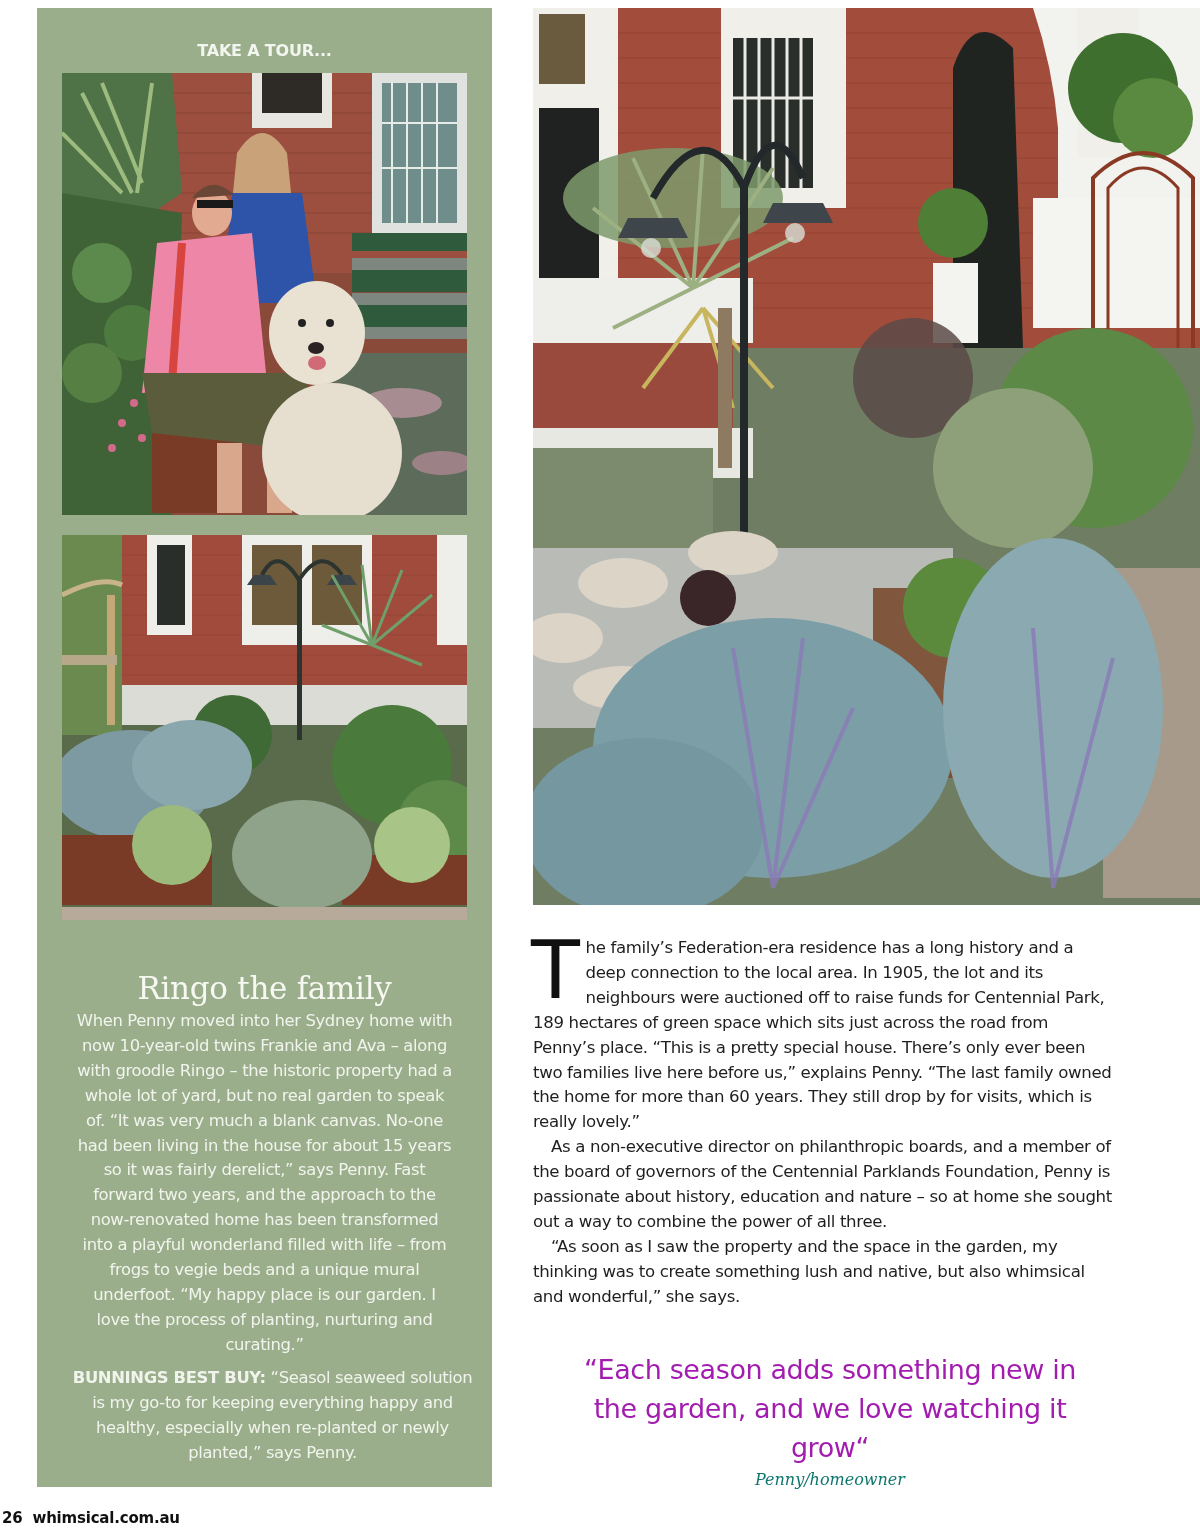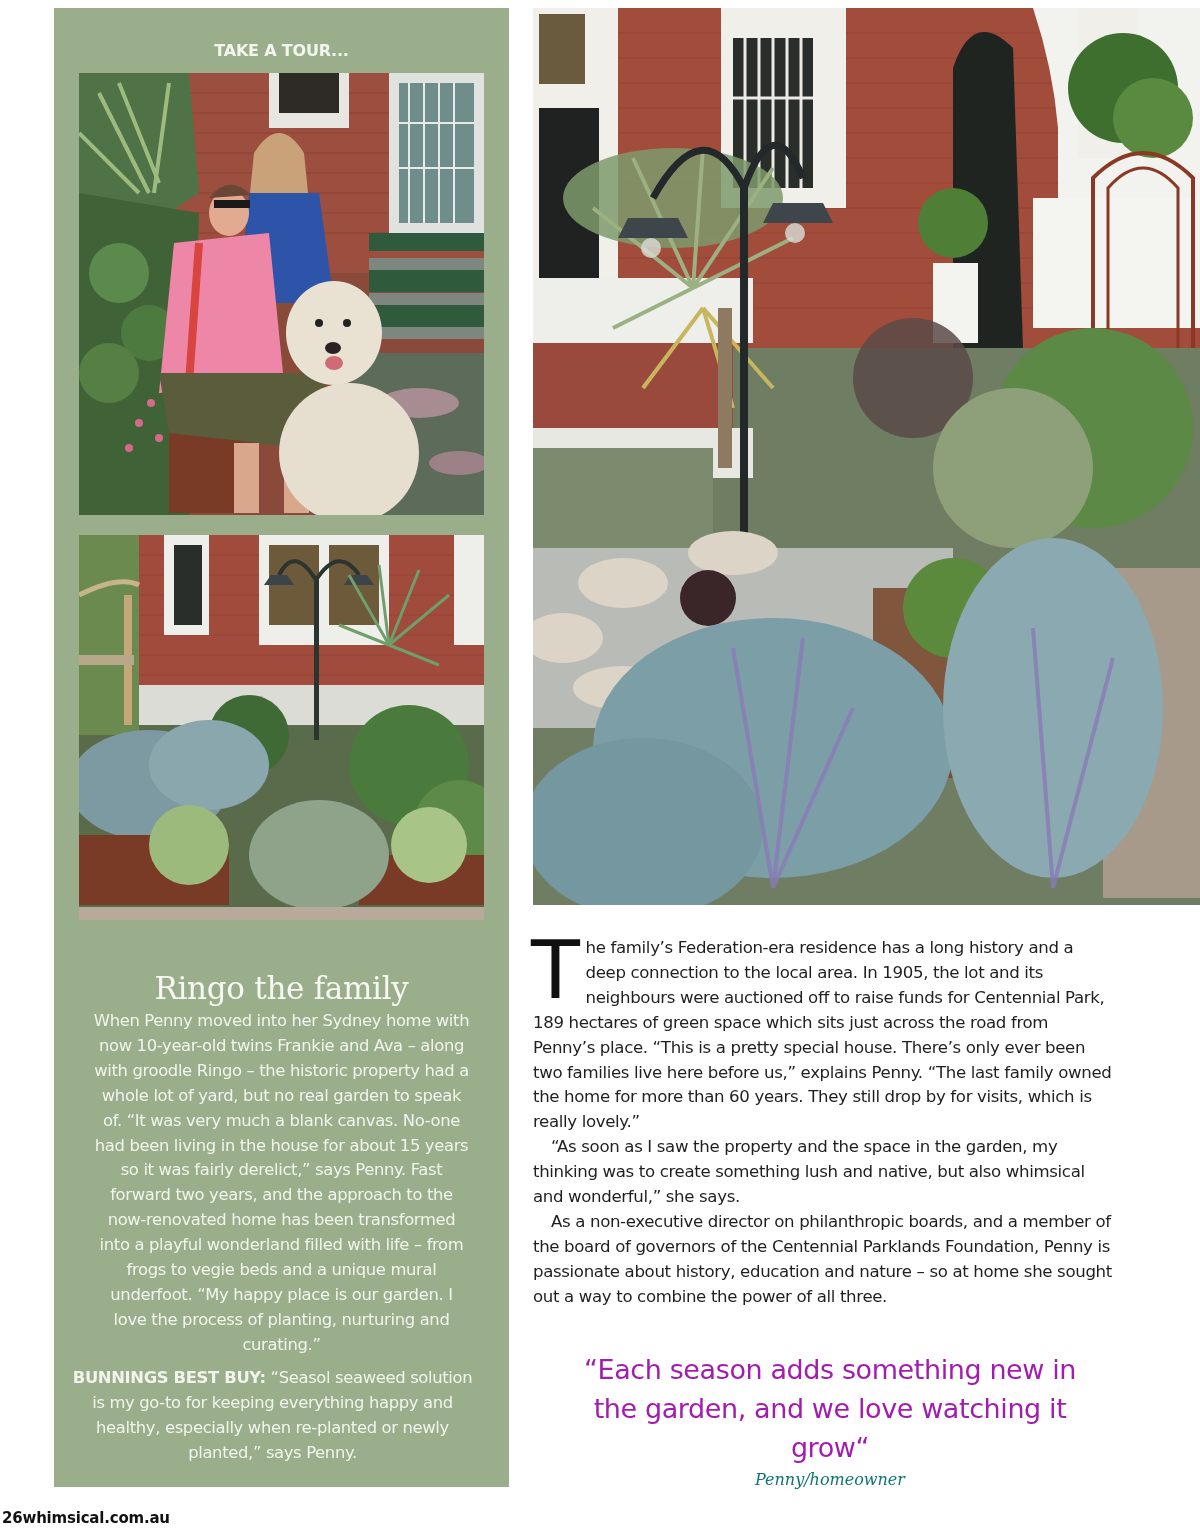--- a/index.html
+++ b/index.html
@@ -1,21 +1,21 @@
 <!DOCTYPE html>
 <html><head>
 <meta charset="utf-8">
 <style>
   html, body { margin:0; padding:0; }
   body {
     width:1200px; height:1533px; position:relative; background:#ffffff;
     font-family:"Liberation Sans", "DejaVu Sans", sans-serif; color:#1a1a1a; overflow:hidden;
   }
   .panel {
-    position:absolute; left:54px; top:8px; width:455px; height:1479px;
+    position:absolute; left:37px; top:8px; width:455px; height:1479px;
     background:#9aae8c;
   }
   .panel-kicker {
     position:absolute; left:0; top:33px; width:455px; text-align:center;
     font-family:"DejaVu Sans", sans-serif; font-weight:bold; font-size:16px;
     color:#f3f6ee; letter-spacing:-0.2px;
   }
   .photo { position:absolute; overflow:hidden; }
   .photo svg { display:block; width:100%; height:100%; }
   #photo-family { left:25px; top:65px; width:405px; height:442px; }
@@ -55,21 +55,21 @@
     letter-spacing:-0.4px;
   }
   .attribution {
     position:absolute; left:580px; top:1470px; width:500px; text-align:center;
     font-family:"DejaVu Serif", serif; font-style:italic; font-size:16px; color:#0f766e;
   }
   .footer {
     position:absolute; left:2px; top:1509px; font-family:"DejaVu Sans", sans-serif;
     font-weight:bold; font-size:15px; color:#111; letter-spacing:-0.2px;
   }
-  .footer .pg { }
+  .footer .pg { margin-right:10px; }
 </style>
 </head>
 <body>
 
 <div class="panel">
   <div class="panel-kicker">TAKE A TOUR...</div>
 
   <div class="photo" id="photo-family">
     <svg viewBox="0 0 405 442" preserveAspectRatio="none">
       <rect width="405" height="442" fill="#8a4a3a"></rect>
@@ -286,22 +286,22 @@
         <line x1="240" y1="880" x2="270" y2="630"></line>
       <line x1="240" y1="880" x2="320" y2="700"></line>
         <line x1="520" y1="880" x2="500" y2="620"></line>
       <line x1="520" y1="880" x2="580" y2="650"></line>
     </g>
   </svg>
 </div>
 
 <div class="article">
   <p><span class="dropcap">T</span><span>he family’s Federation-era residence has a long history and a deep connection to the local area. In 1905, the lot and its neighbours were auctioned off to raise funds for Centennial Park, 189 hectares of green space which sits just across the road from Penny’s place. “This is a pretty special house. There’s only ever been two families live here before us,” explains Penny. “The last family owned the home for more than 60 years. They still drop by for visits, which is really lovely.”</span></p>
+  <p class="indent">As a non-executive director on philanthropic boards, and a member of the board of governors of the Centennial Parklands Foundation, Penny is passionate about history, education and nature – so at home she sought out a way to combine the power of all three.</p>
   <p class="indent">“As soon as I saw the property and the space in the garden, my thinking was to create something lush and native, but also whimsical and wonderful,” she says.</p>
-  <p class="indent">As a non-executive director on philanthropic boards, and a member of the board of governors of the Centennial Parklands Foundation, Penny is passionate about history, education and nature – so at home she sought out a way to combine the power of all three.</p>
 </div>
 
 <div class="pullquote">“Each season adds something new in the garden, and we love watching it grow“</div>
 <div class="attribution">Penny/homeowner</div>
 
 <div class="footer">
   <span class="pg">26</span><span>whimsical.com.au</span>
 </div>
 
 </body></html>

